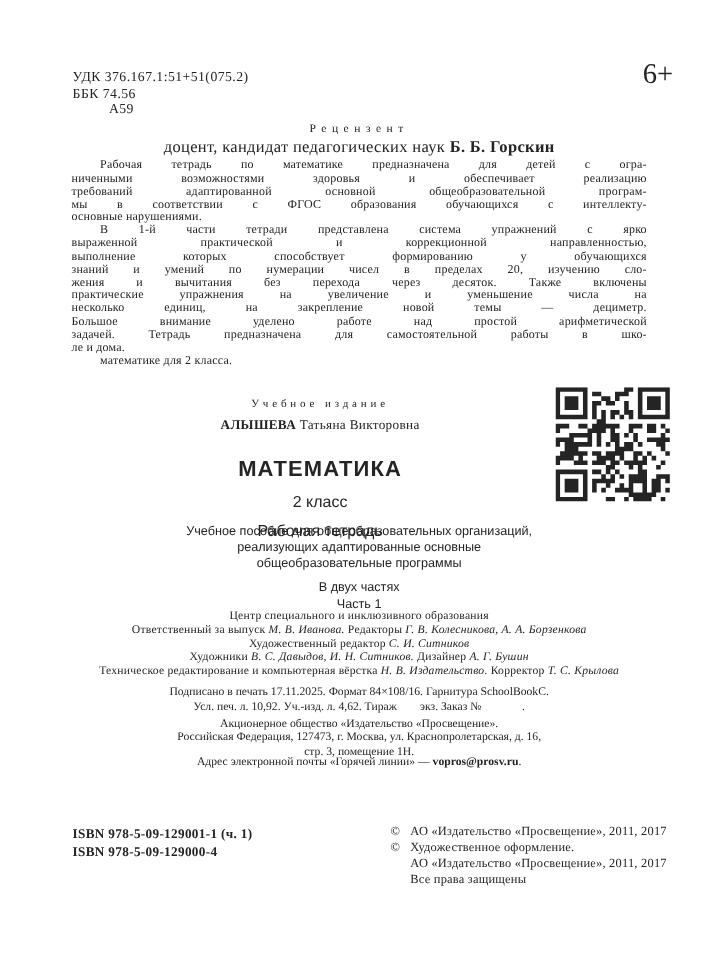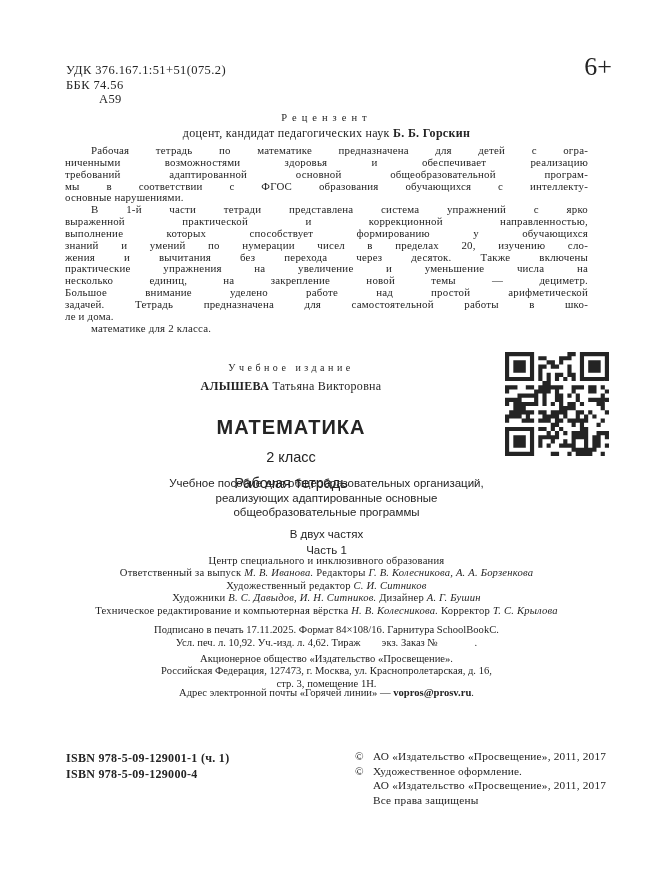--- a/index.html
+++ b/index.html
@@ -14,21 +14,21 @@
   .page { position:absolute; inset:0; background:#fff; }
 
   
   .codes { position:absolute; top:63px; left:66px; font-size:12.5px; line-height:14.5px; letter-spacing:.4px; }
   .codes .a59 { padding-left:33px; }
   .age-badge { position:absolute; top:53px; right:38px; font-size:26px; line-height:28px; }
 
   
   .reviewer { position:absolute; top:112px; left:65px; width:523px; text-align:center; }
   .reviewer-heading { font-size:10.5px; letter-spacing:5px; }
-  .reviewer-line { font-size:12px; margin-top:3px; letter-spacing:.3px; }
+  .reviewer-line { font-size:15px; margin-top:3px; letter-spacing:.3px; }
 
   
   .annotation { position:absolute; top:145px; left:65px; width:523px; font-size:10.9px; line-height:11.85px; letter-spacing:.2px; }
   .para .aline { text-align:justify; text-align-last:justify; white-space:normal; }
   .para .aline.last { text-align:left; text-align-last:left; }
   .para .aline:first-child { text-indent:26px; }
 
   
   .edition { position:absolute; top:362px; left:65px; width:452px; text-align:center; }
   .edition-kind { font-size:10px; letter-spacing:3.5px; }
@@ -129,21 +129,21 @@
       </div>
     <div class="parts-note">В двух частях</div>
     <div class="part">Часть 1</div>
   </div>
 
   <div class="credits">
       <div><span>Центр специального и инклюзивного образования</span></div>
       <div><span>Ответственный за выпуск </span><span class="seg-i">М. В. Иванова.</span><span> Редакторы </span><span class="seg-i">Г. В. Колесникова, А. А. Борзенкова</span></div>
       <div><span>Художественный редактор </span><span class="seg-i">С. И. Ситников</span></div>
       <div><span>Художники </span><span class="seg-i">В. С. Давыдов, И. Н. Ситников.</span><span> Дизайнер </span><span class="seg-i">А. Г. Бушин</span></div>
-      <div><span>Техническое редактирование и компьютерная вёрстка </span><span class="seg-i">Н. В. Колесникова.</span><span> Корректор </span><span class="seg-i">Т. С. Крылова</span></div>
+      <div><span>Техническое редактирование и компьютерная вёрстка </span><span class="seg-i">Н. В. Издательство.</span><span> Корректор </span><span class="seg-i">Т. С. Крылова</span></div>
     </div>
 
   <div class="printinfo">
       <div>Подписано в печать 17.11.2025. Формат 84×108/16. Гарнитура SchoolBookC.</div>
       <div>Усл. печ. л. 10,92. Уч.-изд. л. 4,62. Тираж&nbsp;&nbsp;&nbsp;&nbsp;&nbsp;&nbsp;&nbsp;&nbsp;экз. Заказ №&nbsp;&nbsp;&nbsp;&nbsp;&nbsp;&nbsp;&nbsp;&nbsp;&nbsp;&nbsp;&nbsp;&nbsp;&nbsp; .</div>
     </div>
 
   <div class="publisher">
       <div>Акционерное общество «Издательство «Просвещение».</div>
       <div>Российская Федерация, 127473, г. Москва, ул. Краснопролетарская, д. 16,</div>

